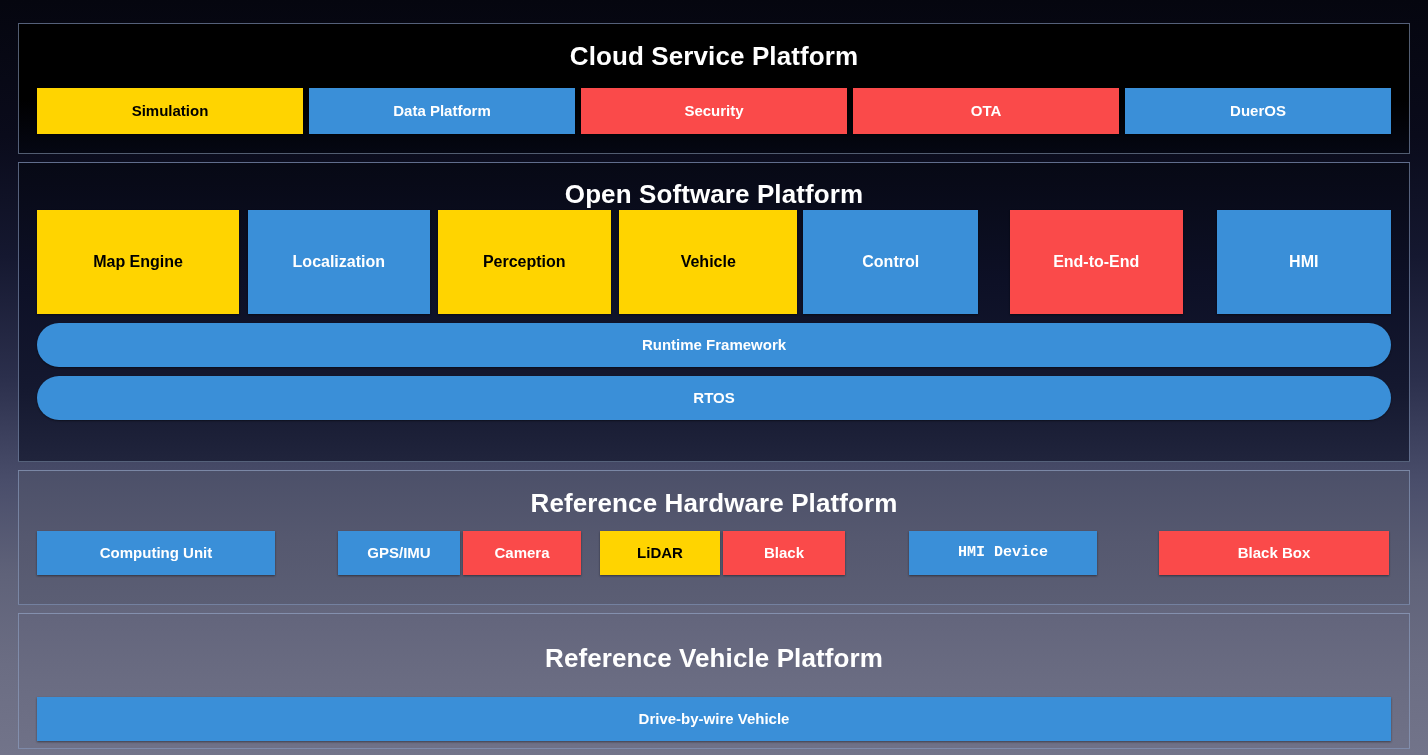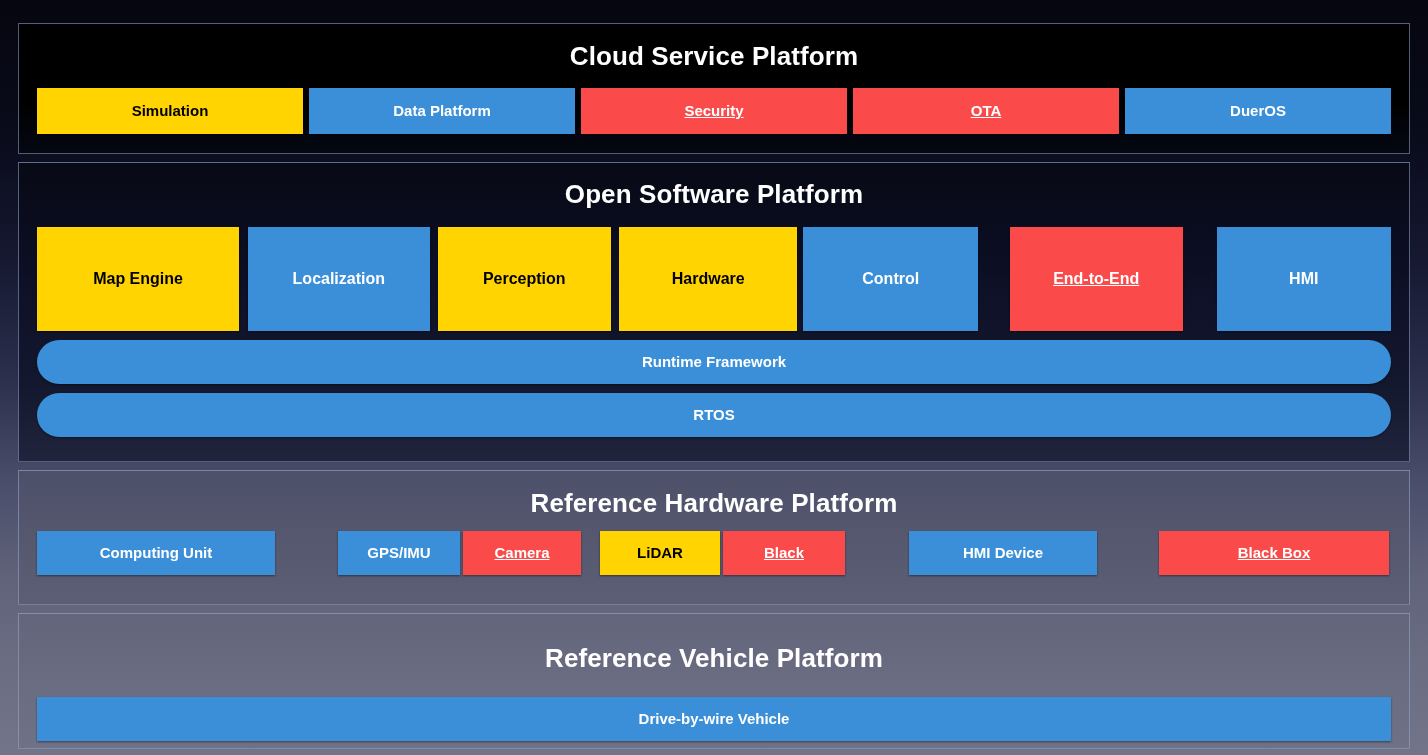--- a/index.html
+++ b/index.html
@@ -72,36 +72,35 @@
     justify-content: center;
     text-align: center;
     font-weight: bold;
     font-size: 15px;
     line-height: 1.15;
     white-space: nowrap;
     box-shadow: 0 1px 2px rgba(0,0,0,0.45);
   }
   .box.blue   { background: #3a8fd8; color: #ffffff; }
   .box.yellow { background: #ffd400; color: #000000; }
-  .box.red    { background: #fa4a4a; color: #ffffff; text-decoration: underline; }
+  .box.red    { background: #fa4a4a; color: #ffffff; }
 
   
   .cloud-row {
     display: flex;
     gap: 6px;
     width: 100%;
     margin-top: 16px;
   }
   .cloud-row .box { flex: 1 1 0; height: 46px; font-size: 15px; }
 
   
   .sw-modules {
     display: flex;
     width: 100%;
-    margin-top: 17px;
     height: 104px;
   }
   .sw-modules .box { font-size: 16px; }
   .sw-modules .slot-mapengine   { width: 205px; margin-right: 9px; }
   .sw-modules .slot-localization{ width: 184px; margin-right: 8px; }
   .sw-modules .slot-perception  { width: 176px; margin-right: 8px; }
   .sw-modules .slot-planning    { width: 181px; margin-right: 6px; }
   .sw-modules .slot-control     { width: 177px; margin-right: 32px; }
   .sw-modules .slot-endtoend    { width: 175px; margin-right: 34px; }
   .sw-modules .slot-hmi         { width: 177px; }
@@ -121,21 +120,21 @@
     width: 100%;
     margin-top: 20px;
     height: 28px;
   }
   .hw-row .box { height: 44px; font-size: 15px; }
   .hw-row .slot-computing  { width: 238px; margin-right: 63px; }
   .hw-row .slot-gpsimu     { width: 122px; margin-right: 3px; }
   .hw-row .slot-camera     { width: 118px; margin-right: 19px; }
   .hw-row .slot-lidar      { width: 120px; margin-right: 3px; }
   .hw-row .slot-radar      { width: 122px; margin-right: 64px; }
-  .hw-row .slot-hmidevice  { width: 188px; margin-right: 62px; }
+  .hw-row .slot-hmidevice  { width: 188px; margin-right: 62px; font-family: Liberation Mono, monospace; }
   .hw-row .slot-blackbox   { width: 230px; }
 
   
   .veh-bar {
     width: 100%;
     height: 44px;
     margin-top: 23px;
     font-size: 15px;
   }
 </style>
@@ -156,21 +155,21 @@
     </div>
   </section>
 
   <section class="panel software">
     <div class="panel-title">Open Software Platform</div>
 
     <div class="sw-modules">
       <div class="box yellow slot-mapengine">Map Engine</div>
       <div class="box blue   slot-localization">Localization</div>
       <div class="box yellow slot-perception">Perception</div>
-      <div class="box yellow slot-planning">Hardware</div>
+      <div class="box yellow slot-planning">Vehicle</div>
       <div class="box blue   slot-control">Control</div>
       <div class="box red    slot-endtoend">End-to-End</div>
       <div class="box blue   slot-hmi">HMI</div>
     </div>
 
     <div class="box blue sw-bar">Runtime Framework</div>
     <div class="box blue sw-bar">RTOS</div>
   </section>
 
   <section class="panel hardware">

